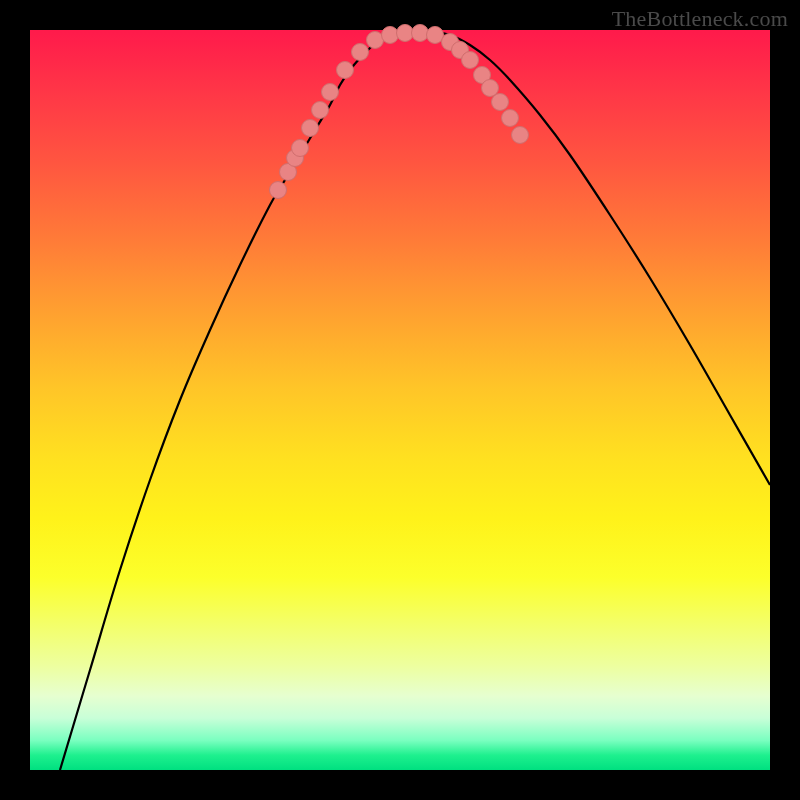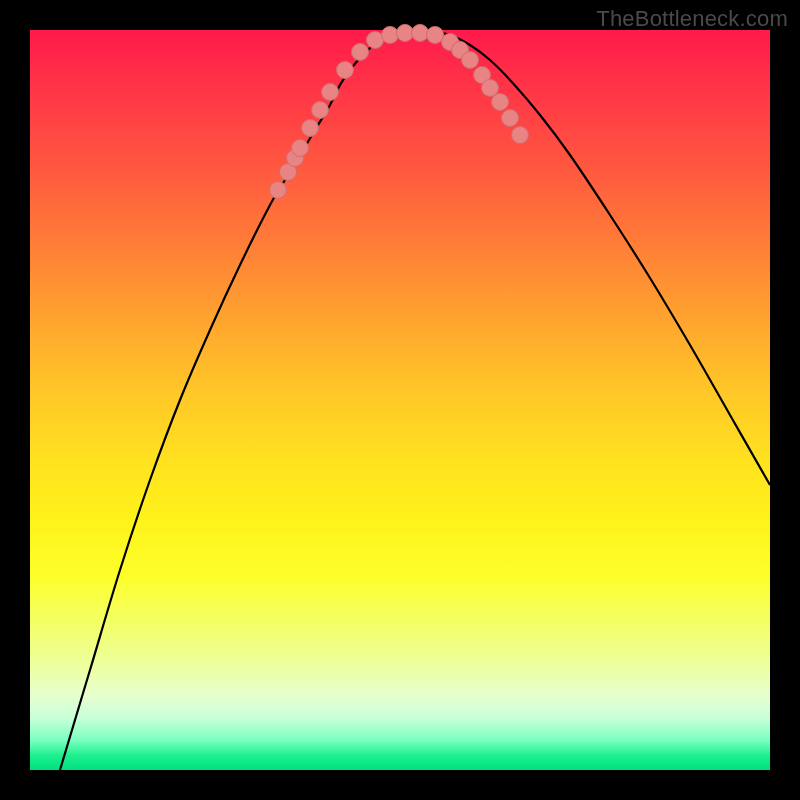--- a/index.html
+++ b/index.html
@@ -44,20 +44,21 @@
     );
   }
   .watermark {
     position: absolute;
     top: 6px;
     right: 12px;
     color: #4a4a4a;
     font-size: 22px;
     letter-spacing: 0.2px;
     user-select: none;
+    font-family: Liberation Serif, serif;
   }
   svg.curve {
     position: absolute;
     left: 0;
     top: 0;
     width: 740px;
     height: 740px;
     overflow: visible;
   }
   .curve-path {

